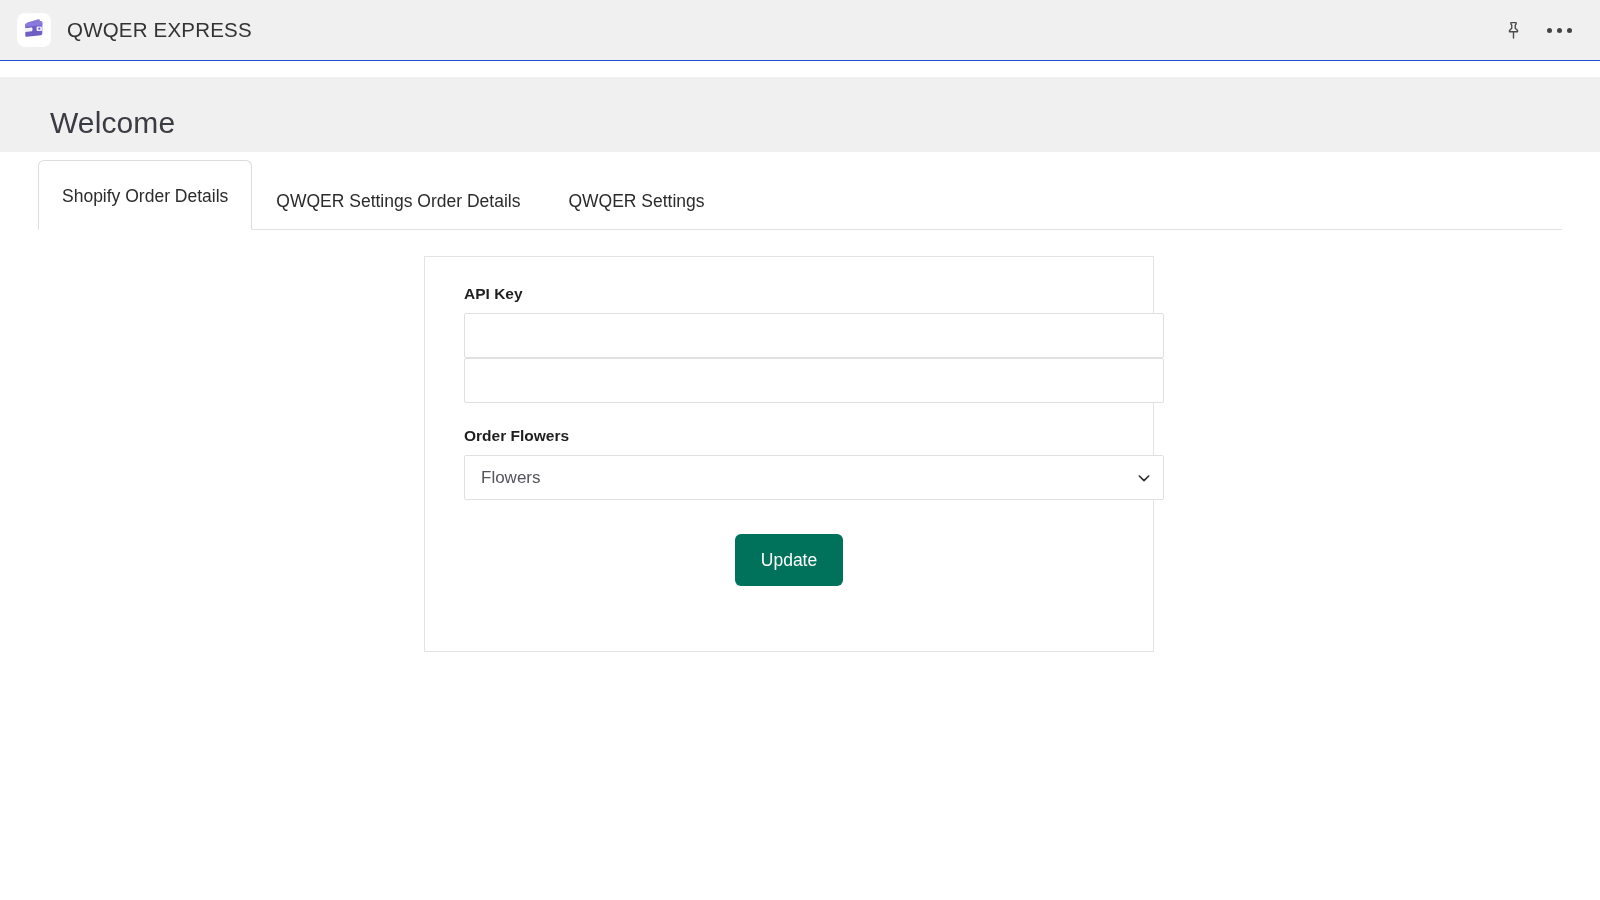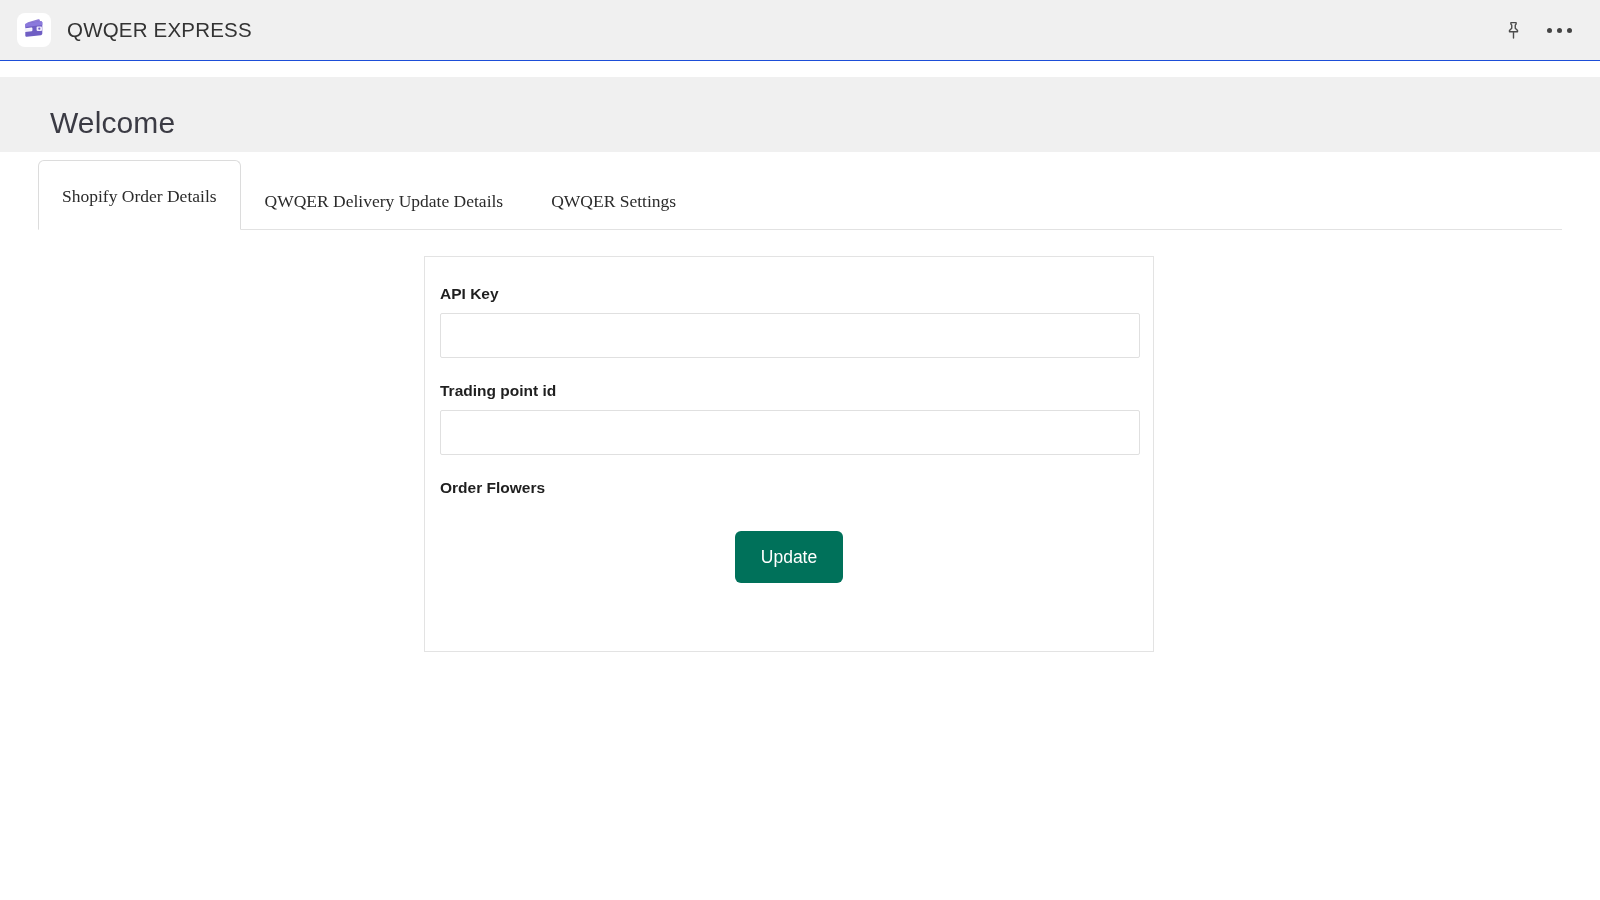--- a/index.html
+++ b/index.html
@@ -97,21 +97,20 @@
     height: 748px;
     background: #ffffff;
   }
 
   
   .tabstrip {
     position: relative;
     height: 78px;
     margin-left: 38px;
     margin-right: 38px;
-    font-family: Liberation Serif, serif;
   }
   .tabstrip::after {
     content: "";
     position: absolute;
     left: 0; right: 0;
     bottom: 0;
     height: 1px;
     background: #e2e2e2;
   }
   .tabs {
@@ -153,21 +152,21 @@
     top: 104px;  
     width: 730px;
     height: 396px;
     box-sizing: border-box;
     background: #ffffff;
     border: 1px solid #e3e3e3;
   }
   .card-inner {
     padding: 20px 15px 0 15px;
   }
-  .field { margin-bottom: 0; }
+  .field { margin-bottom: 0; margin-left: 24px; }
   .field-label {
     font-size: 15.5px;
     font-weight: bold;
     color: #1f1f1f;
     margin: 8px 0 10px 0;
     display: block;
   }
   .text-input {
     display: block;
     width: 700px;
@@ -272,43 +271,50 @@
 </div>
 
 <div class="content">
 
   <div class="tabstrip">
     <div class="tabs">
       <div class="tab active">
         <span>Shopify Order Details</span>
       </div>
       <div class="tab">
-        <span>QWQER Delivery Update Details</span>
+        <span>QWQER Settings Order Details</span>
       </div>
       <div class="tab">
         <span>QWQER Settings</span>
       </div>
     </div>
   </div>
 
   <div class="card">
     <div class="card-inner">
 
       <div class="field">
         <label class="field-label">API Key</label>
         <input class="text-input" type="text" placeholder="" style="">
       </div>
 
       <div class="field">
-        <label class="field-label spaced">Trading point id</label>
         <input class="text-input" type="text" placeholder="" style="">
       </div>
 
       <div class="field">
         <label class="field-label spaced">Order Flowers</label>
+        <div class="select-wrap">
+          <div class="select-box">Flowers</div>
+          <span class="select-chevron">
+            <svg width="16" height="16" viewBox="0 0 24 24" fill="none" stroke="#2d2d2d" stroke-width="2.4" stroke-linecap="round" stroke-linejoin="round">
+              <polyline points="5 9 12 16 19 9"></polyline>
+            </svg>
+          </span>
+        </div>
       </div>
 
       <div class="btn-row">
         <button class="btn-update" style="background: rgb(0, 113, 90); border-radius: 6px;">Update</button>
       </div>
 
     </div>
   </div>
 
 </div>

